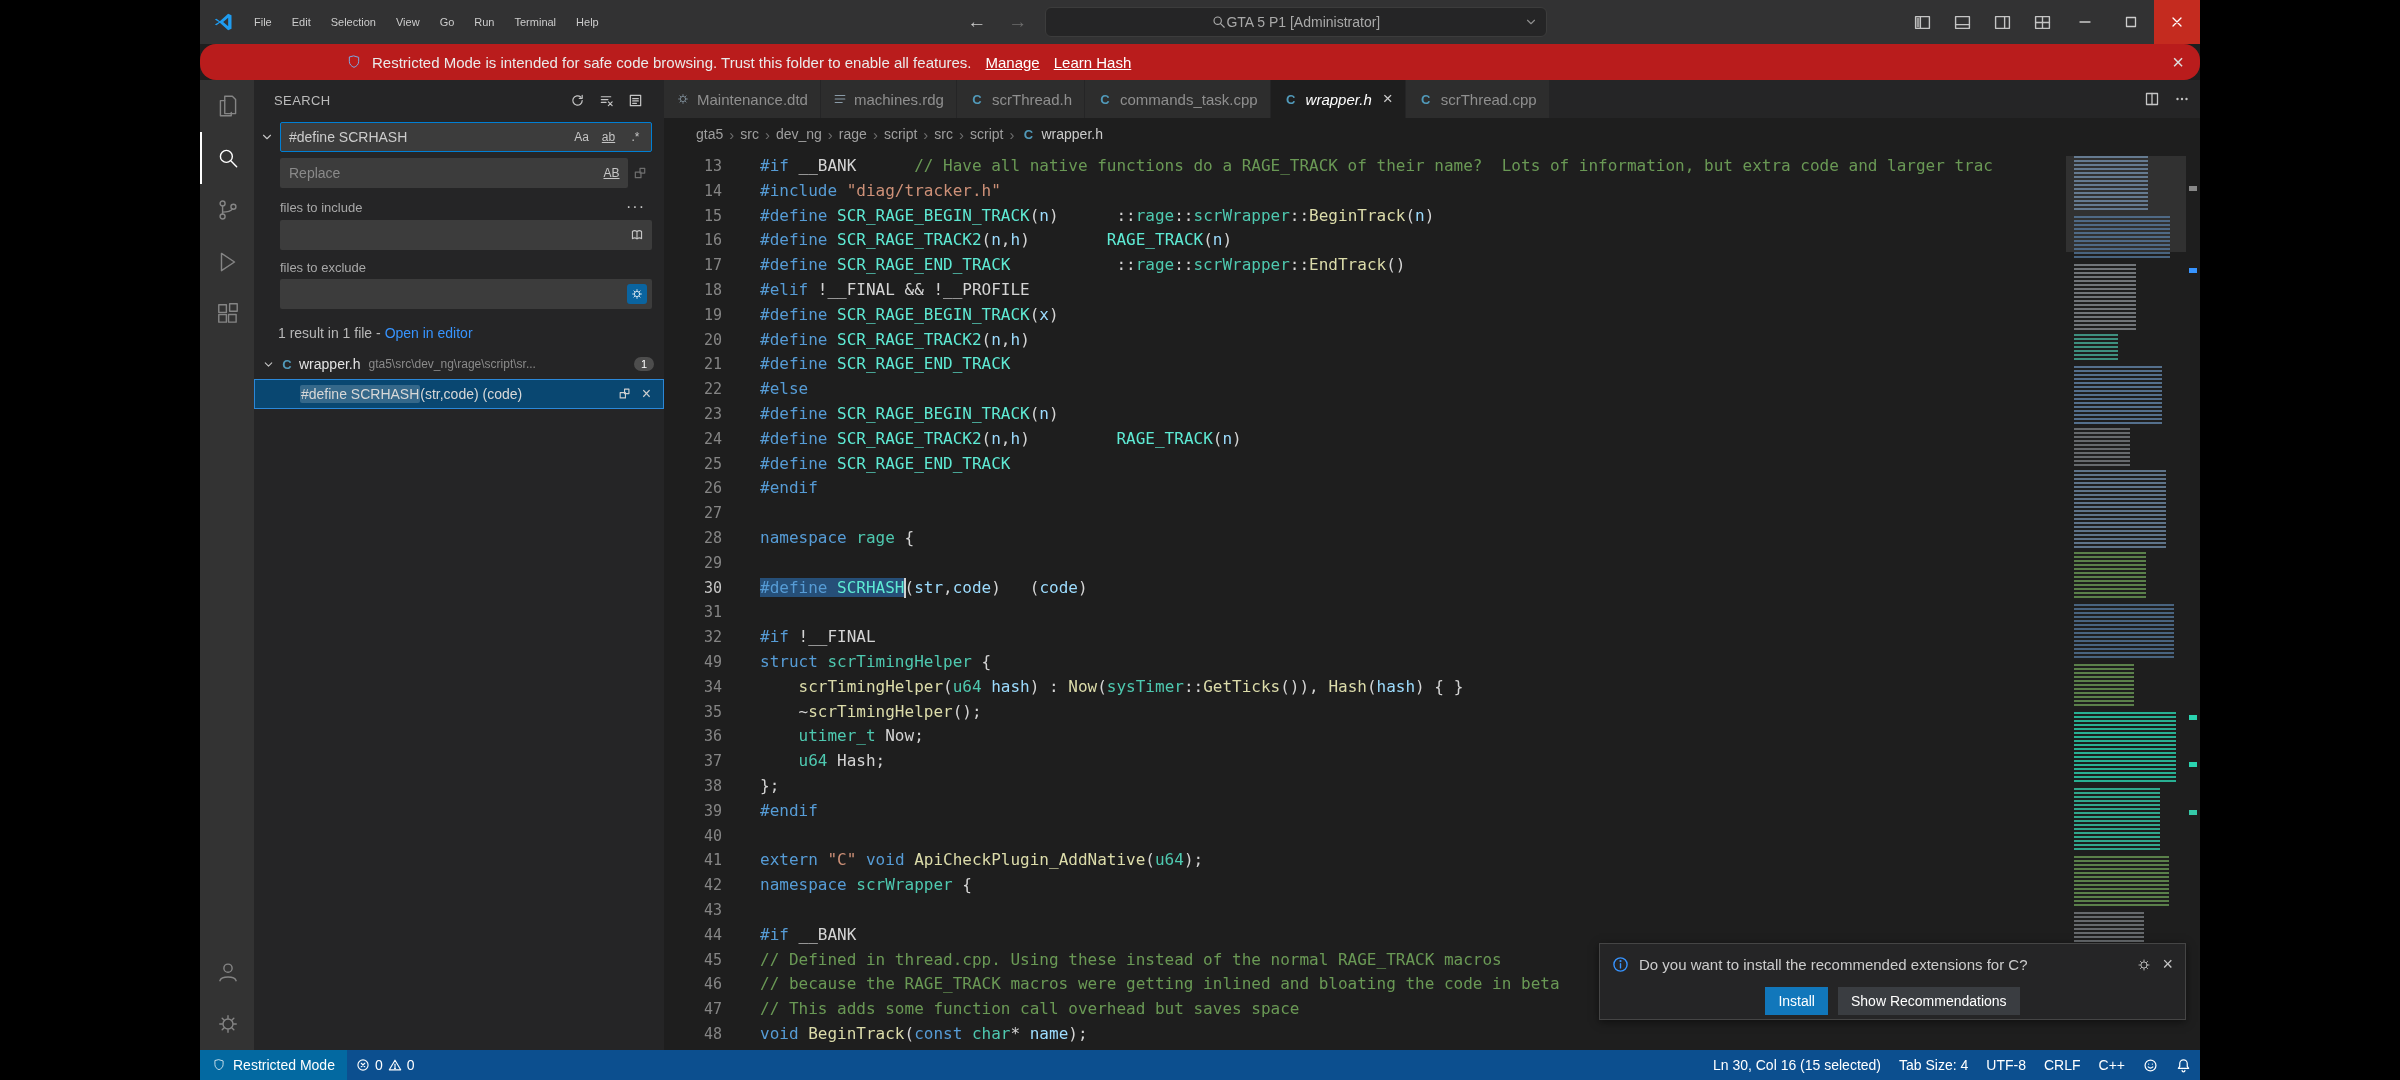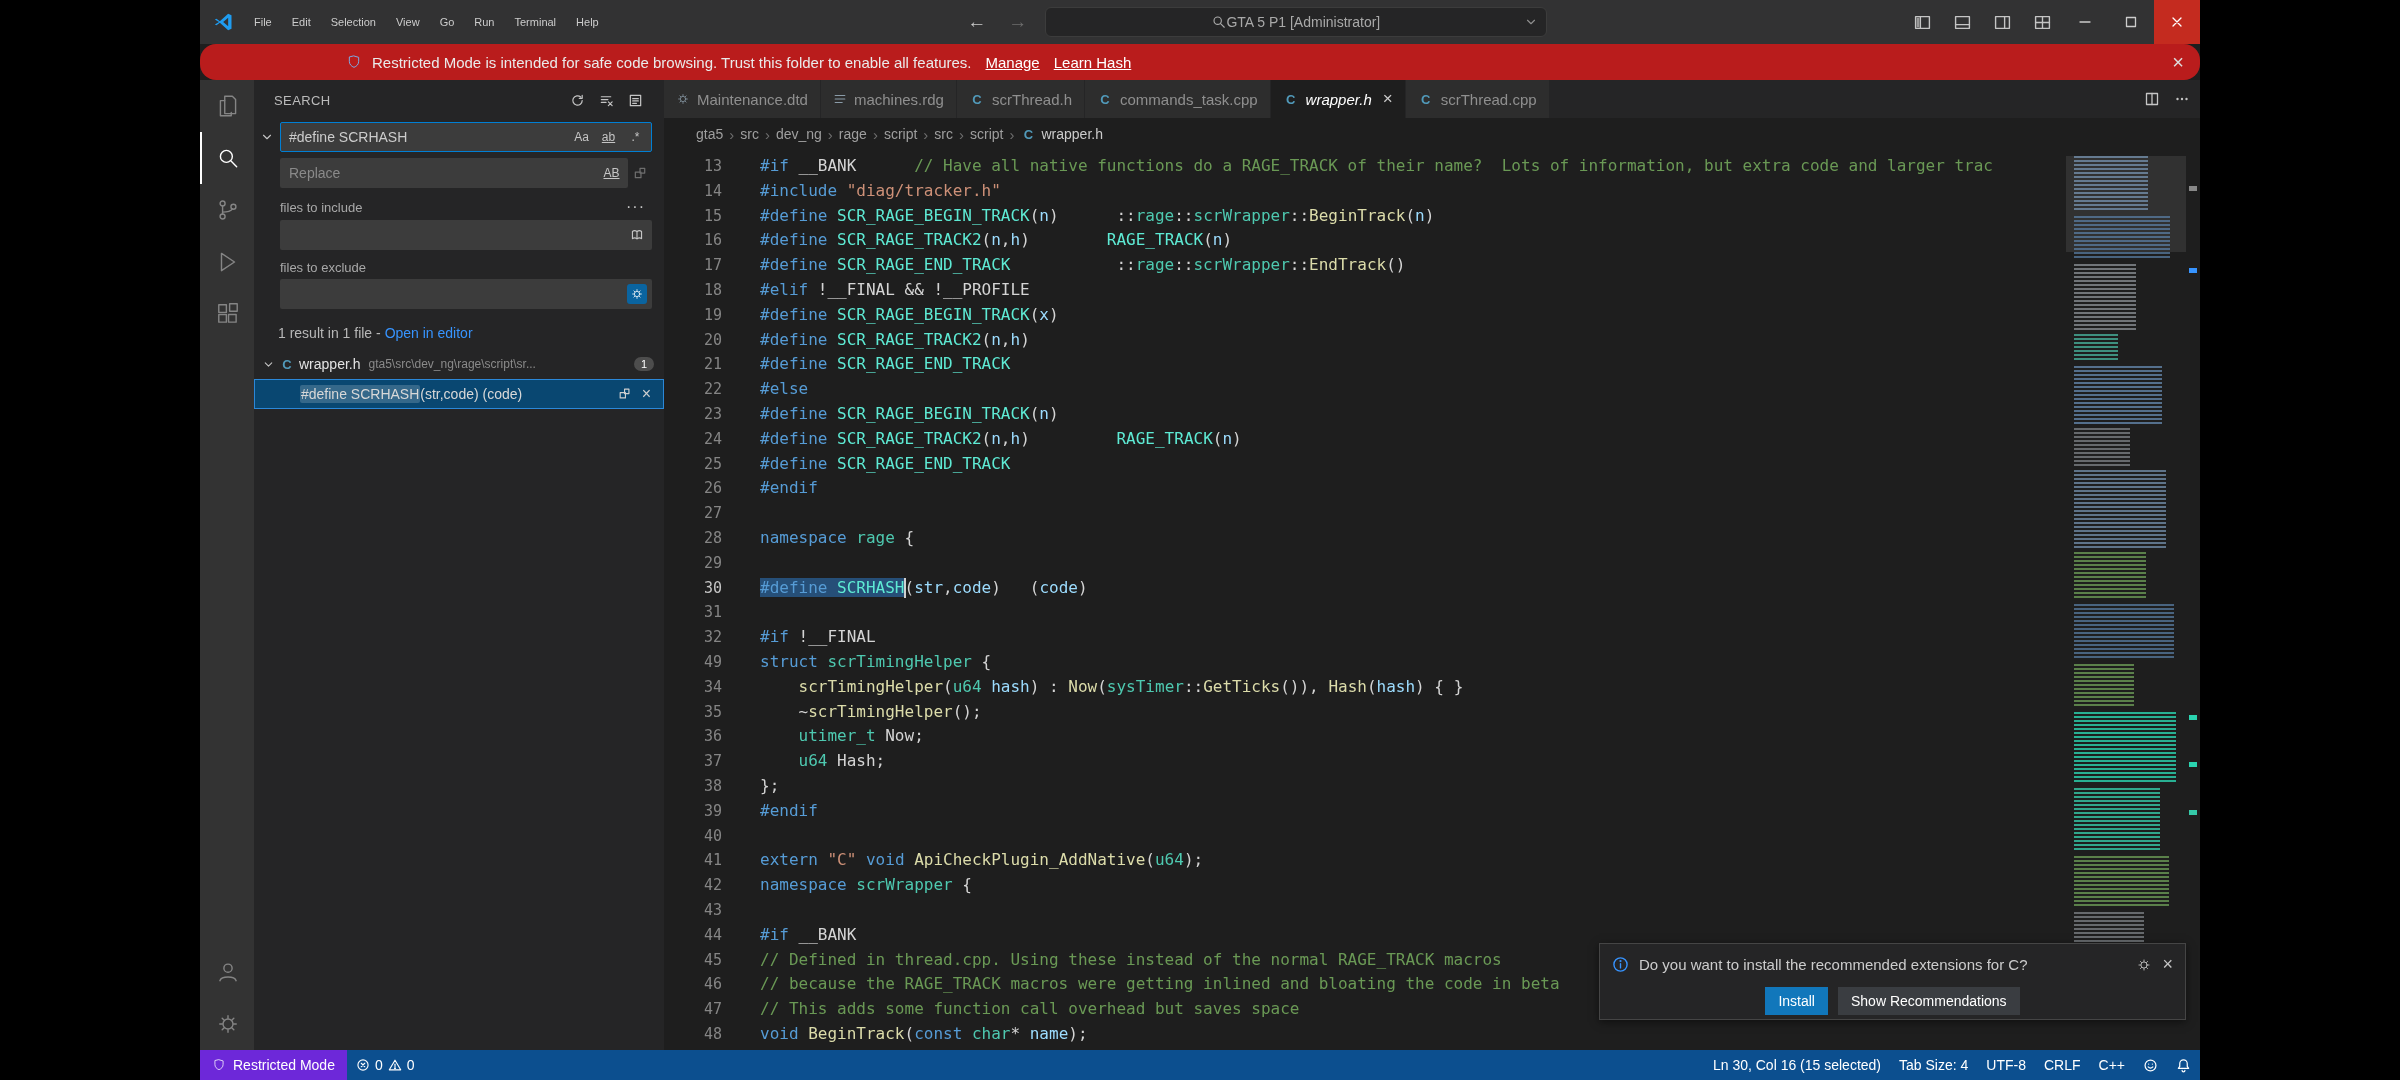--- a/index.html
+++ b/index.html
@@ -110,21 +110,21 @@
   .toast-msg{color:#cccccc;font-size:15px;flex:1;}
   .toast-ico{color:#c5c5c5;}
   .info-ico{color:#3794ff;}
   .toast-row2{display:flex;justify-content:center;gap:10px;padding:2px 12px 4px;}
   .btn{font-size:14px;padding:6px 13px;color:#ffffff;border:none;}
   .btn.primary{background:#1177bb;}
   .btn.secondary{background:#3a3d41;}
 
   
   .statusbar{height:30px;background:#0c4f8f;display:flex;align-items:center;color:#ffffff;font-size:14px;flex:none;}
-  .sb-chip{height:100%;display:flex;align-items:center;gap:7px;background:#6d28d9;padding:0 12px;}
+  .sb-chip{height:100%;display:flex;align-items:center;gap:7px;background:#0369a1;padding:0 12px;}
   .sbitem{display:flex;align-items:center;gap:5px;padding:0 9px;height:100%;}
   .sb-right{margin-left:auto;display:flex;align-items:center;height:100%;}
 </style>
 </head>
 <body>
 
 <div class="window">
 
   <div class="titlebar">
     <span class="logo">

